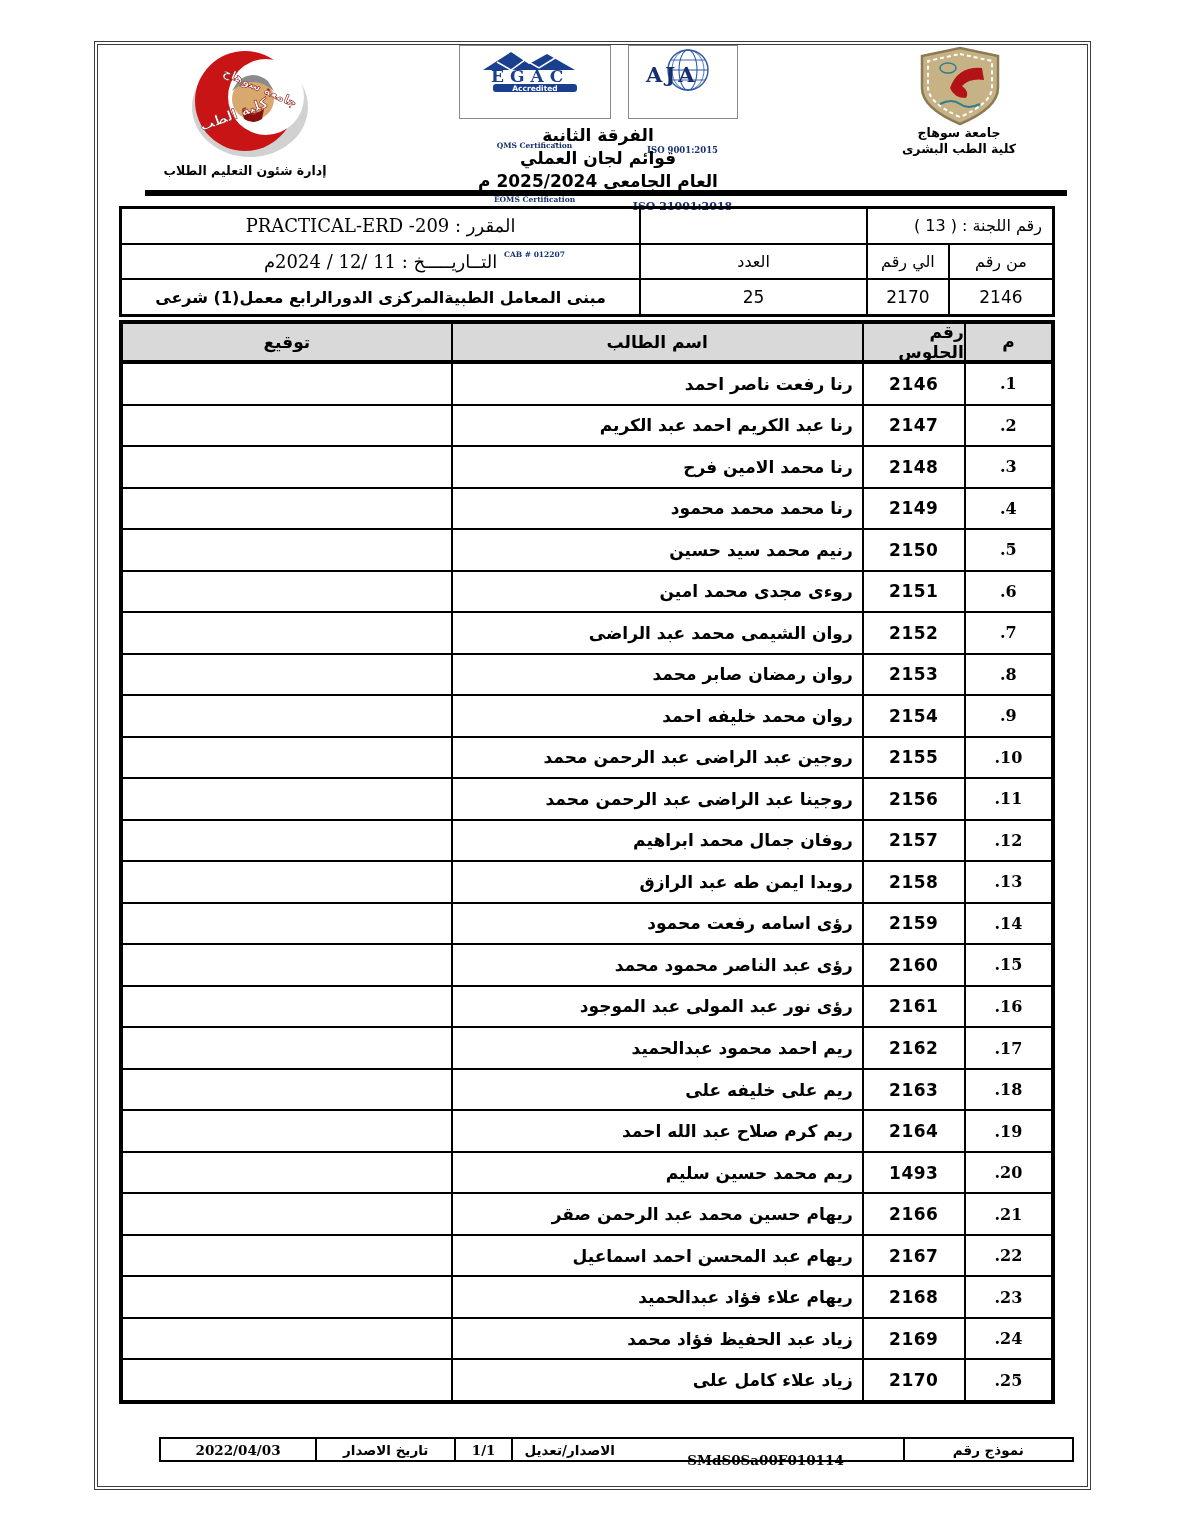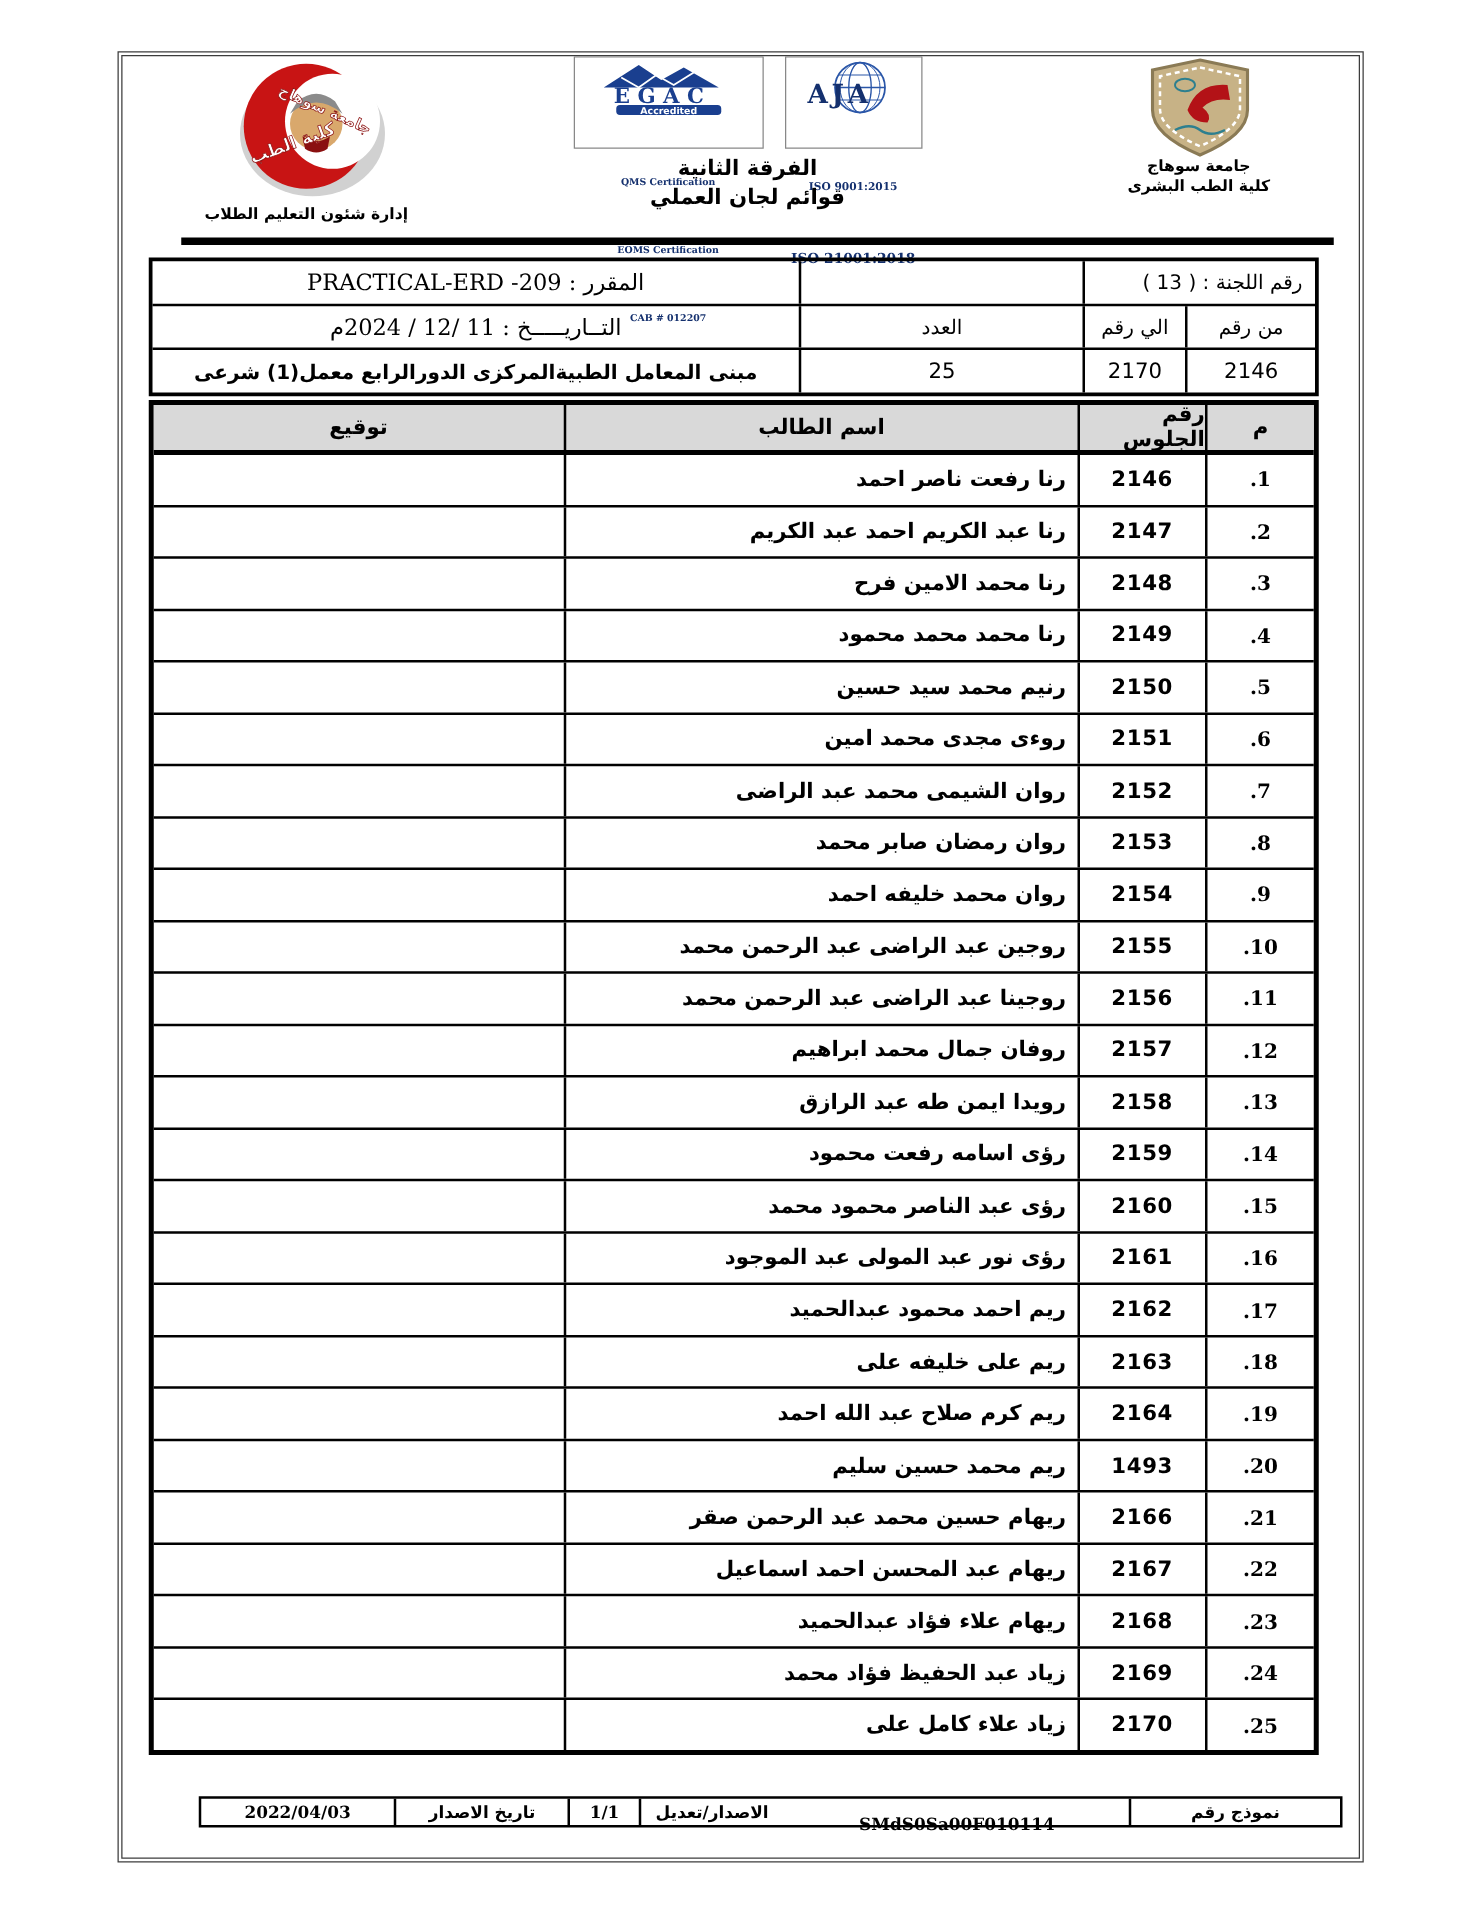--- a/index.html
+++ b/index.html
@@ -119,20 +119,21 @@
           <line x1="39" y1="32" x2="73" y2="32" stroke="#2a56a8" stroke-width="0.9"></line>
           <text x="14" y="34" font-family="DejaVu Serif,serif" font-size="21" font-weight="bold" fill="#14306e" letter-spacing="3">AJA</text>
         </svg>
         <div class="cert-line" style="font-size:8.5px">ISO 9001:2015</div>
         <div class="cert-line" style="font-size:11px">ISO 21001:2018</div>
       </div>
     </div>
     <div class="titles">
       <div>الفرقة الثانية</div>
       <div>قوائم لجان العملي</div>
+      <div>العام الجامعي 2025/2024 م</div>
     </div>
   </div>
 
   <div class="logo-right">
     <svg width="100" height="80" viewBox="0 0 100 80">
       <path d="M50,2 L88,10 L88,42 Q88,62 50,78 Q12,62 12,42 L12,10 Z" fill="#c7b286" stroke="#8a7a55" stroke-width="2.5"></path>
       <path d="M50,8 L82,15 L82,41 Q82,57 50,71 Q18,57 18,41 L18,15 Z" fill="none" stroke="#ffffff" stroke-width="2" stroke-dasharray="4 3"></path>
       <ellipse cx="38" cy="22" rx="8" ry="5" fill="none" stroke="#2d7f8f" stroke-width="1.5"></ellipse>
       <path d="M40,42 Q48,20 72,22 L74,34 Q60,32 52,40 Q60,46 56,52 Q44,52 40,42 Z" fill="#b31217"></path>
       <path d="M30,58 Q42,52 50,58 Q58,64 70,58" fill="none" stroke="#2d7f8f" stroke-width="2"></path>

